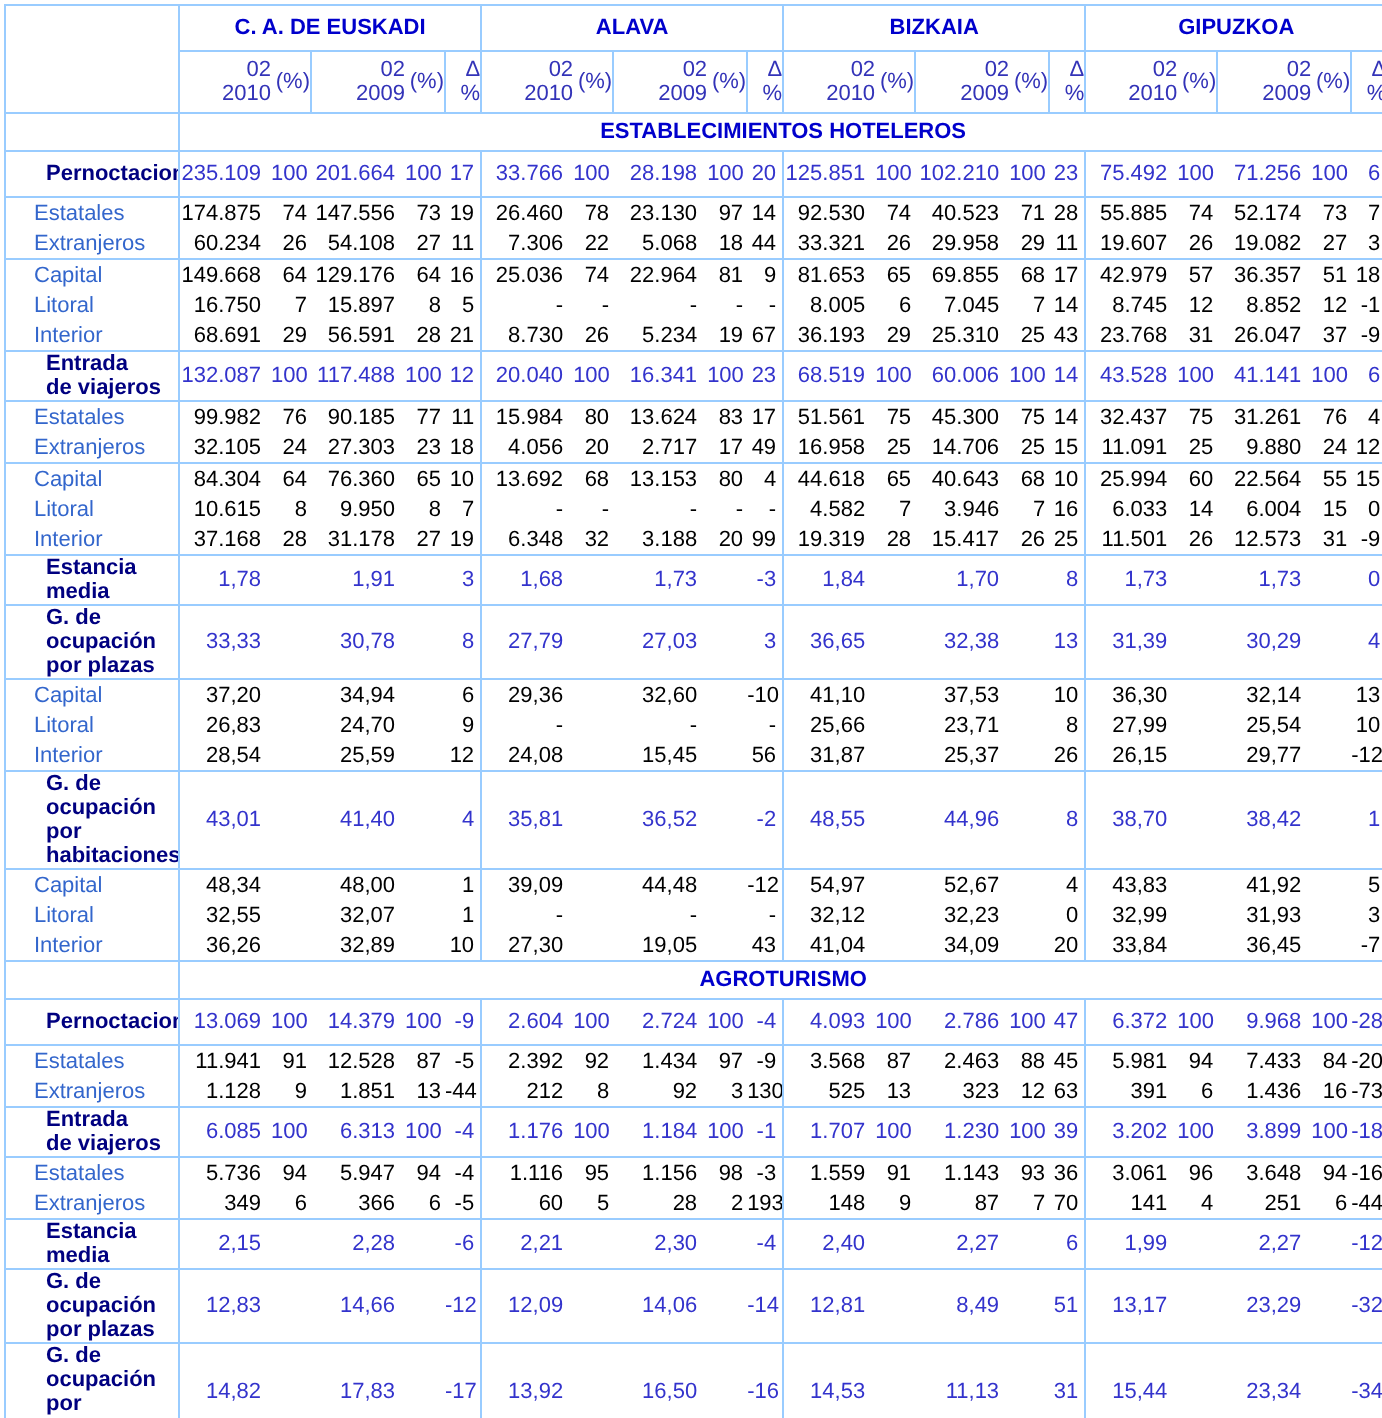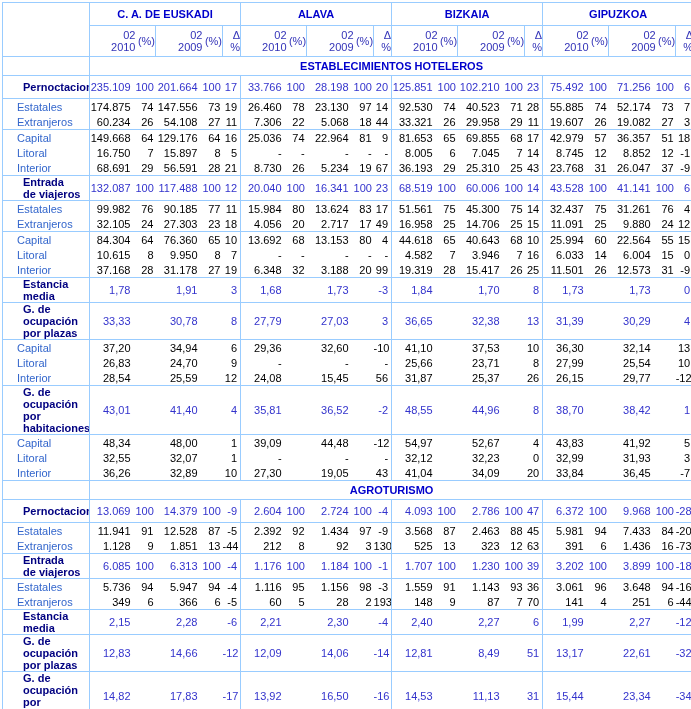--- a/index.html
+++ b/index.html
@@ -771,21 +771,21 @@
           <td class="v">14,06</td>
           <td class="p"></td>
           <td class="d gsep">-14</td>
           <td class="v">12,81</td>
           <td class="p"></td>
           <td class="v">8,49</td>
           <td class="p"></td>
           <td class="d gsep">51</td>
           <td class="v">13,17</td>
           <td class="p"></td>
-          <td class="v">22,61</td>
+          <td class="v">23,29</td>
           <td class="p"></td>
           <td class="d gsep">-32</td>
         </tr>
         <tr class="bold sep">
           <td class="lbl">G. de ocupación
 por habitaciones</td>
           <td class="v">14,82</td>
           <td class="p"></td>
           <td class="v">17,83</td>
           <td class="p"></td>

